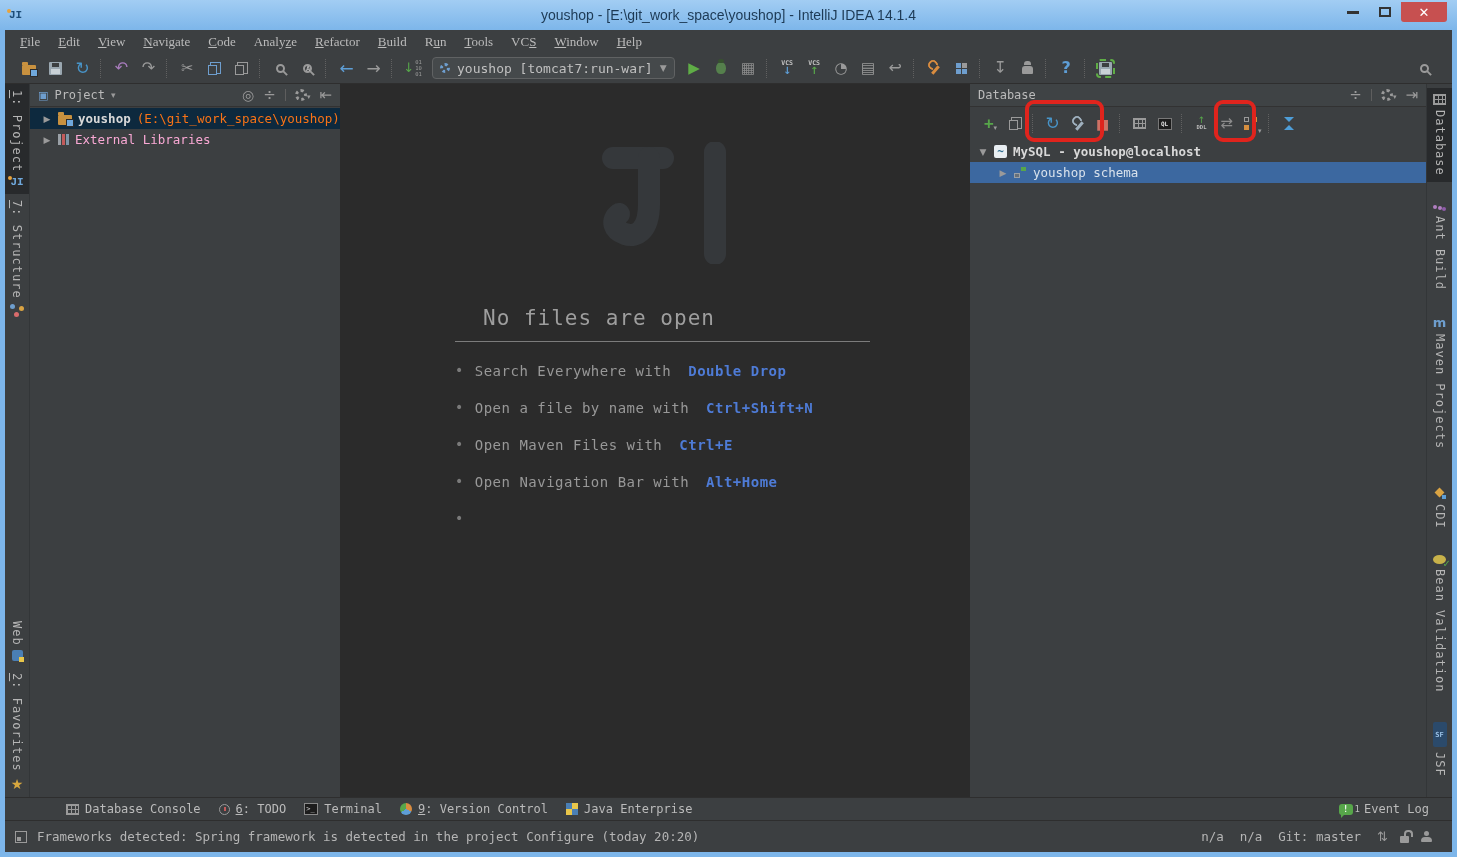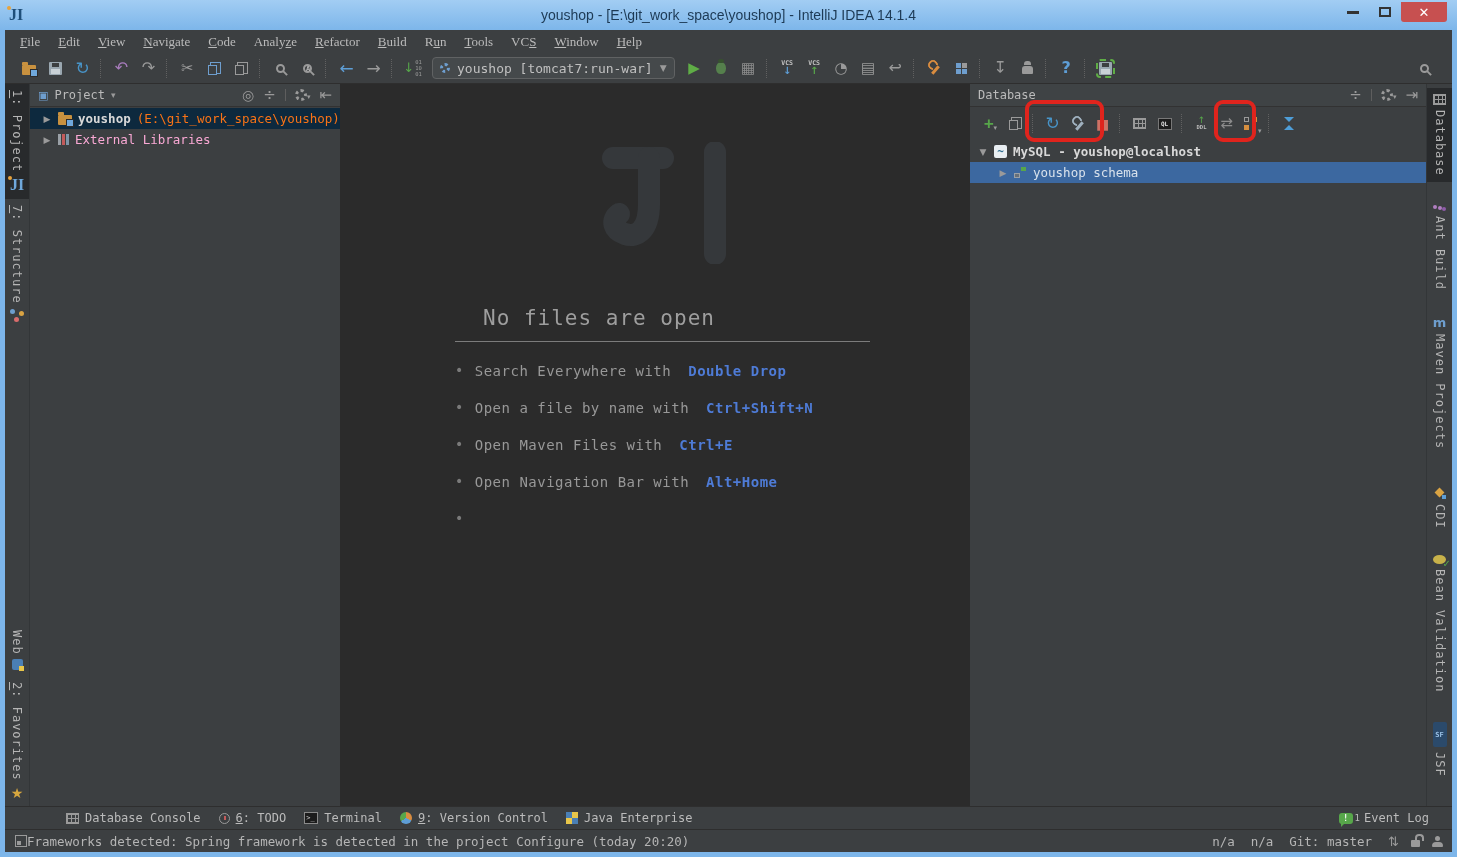--- a/index.html
+++ b/index.html
@@ -7,22 +7,22 @@
   #stage{position:relative;width:1457px;height:857px;background:#7DB6EA;overflow:hidden;
          font-family:"DejaVu Sans Mono",monospace;color:#BBBBBB;font-size:13px;
          -webkit-font-smoothing:antialiased;}
   .glyph{font-family:"DejaVu Sans",sans-serif;line-height:1;display:inline-block;}
 
   
   .titlebar{position:absolute;left:0;top:0;width:100%;height:30px;
     background:linear-gradient(#A2CDF3,#7DB6EA);display:flex;align-items:center;}
   .titlebar .apptitle{position:absolute;left:0;right:0;text-align:center;color:#1D3A55;
     font-family:"Liberation Sans",sans-serif;font-size:14px;}
-  .i-ij{font-weight:bold;font-size:16px;position:relative;line-height:1;
-    font-family:Liberation Serif, serif;}
+  .i-ij{font-weight:bold;font-size:11px;position:relative;line-height:1;
+    font-family:Liberation Mono, monospace;}
   .i-ij.dark{color:#1E4E79;}
   .i-ij.lite{color:#6FA8DC;}
   .i-ij:before{content:"";position:absolute;top:-1px;left:-2px;width:4px;height:4px;
     background:#E8A33D;border-radius:50%;}
   .titlebar .tbicon{margin-left:9px;}
   .wincontrols{position:absolute;right:10px;top:2px;display:flex;align-items:center;gap:0;}
   .winbtn{width:32px;height:20px;display:flex;align-items:center;justify-content:center;color:#2B2B2B;}
   .winbtn .bar{width:12px;height:3px;background:#333;}
   .winbtn .box{width:12px;height:10px;border:2px solid #333;}
   .winbtn.close{width:46px;background:#C75050;border-radius:0 0 3px 3px;color:#FFF;
@@ -86,22 +86,22 @@
   .tiprow{display:flex;gap:11px;margin-top:21px;font-size:14px;color:#989898;
     letter-spacing:0.5px;white-space:nowrap;}
   .tiprow .bullet{color:#7A7A7A;}
   .tiprow .key{color:#4E7BD6;font-weight:600;margin-left:6px;}
 
   
   .twbar{height:23px;border-top:1px solid #2E2E2E;display:flex;align-items:center;
     padding:0 14px 0 52px;font-size:12px;}
   .twbtn{display:flex;align-items:center;gap:6px;padding:1px 9px;cursor:default;}
   .eventlog{margin-left:auto;display:flex;align-items:center;gap:4px;}
-  .statusbar{height:23px;border-top:1px solid #2E2E2E;display:flex;align-items:center;
-    padding:0 9px 0 10px;font-size:12.5px;color:#B5B5B5;white-space:nowrap;}
+  .statusbar{height:32px;border-top:1px solid #2E2E2E;display:flex;align-items:center;
+    padding:0 20px 0 10px;font-size:12.5px;color:#B5B5B5;gap:10px;white-space:nowrap;}
   .statusbar .rightside{margin-left:auto;display:flex;align-items:center;gap:16px;}
 
   
   .icn{display:inline-flex;align-items:center;justify-content:center;position:relative;}
   .i-folder{display:inline-block;width:14px;height:10px;background:#C8913F;border-radius:1px;
     position:relative;margin-top:3px;}
   .i-folder:before{content:"";position:absolute;top:-3px;left:0;width:6px;height:3px;
     background:#C8913F;border-radius:1px 1px 0 0;}
   .i-folder.badged:after{content:"";position:absolute;right:-2px;bottom:-2px;width:6px;
     height:6px;background:#6FA8DC;border:1px solid #2B2B2B;}

